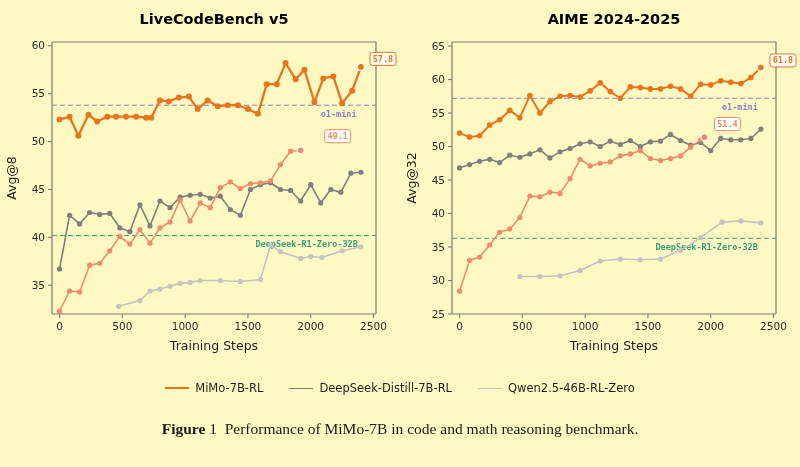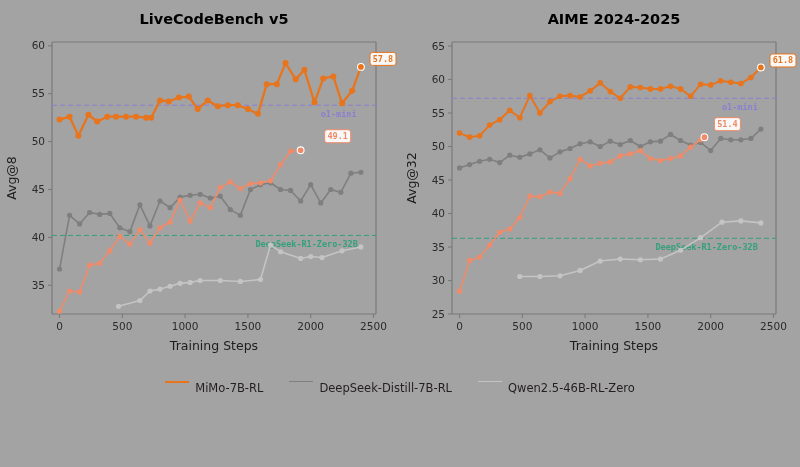--- a/index.html
+++ b/index.html
@@ -11,21 +11,21 @@
     width: 800px;
     height: 467px;
     font-family: "DejaVu Sans", sans-serif;
     color: #231f20;
     overflow: hidden;
   }
   .figure-root {
     position: relative;
     width: 800px;
     height: 467px;
-    background: #a3a3a3;
+    background: #fef9c3;
   }
   .panels {
     position: absolute;
     left: 0;
     top: 0;
     width: 800px;
     height: 372px;
     display: flex;
     flex-direction: row;
   }
@@ -42,21 +42,21 @@
     height: 32px;
     display: flex;
     flex-direction: row;
     align-items: center;
     justify-content: center;
     gap: 26px;
   }
   .legend-item {
     display: flex;
     flex-direction: row;
-    align-items: flex-start;
+    align-items: center;
     gap: 6px;
   }
   .legend-swatch {
     display: inline-block;
     width: 24px;
     height: 0;
     border-top-style: solid;
   }
   .legend-label {
     font-family: "DejaVu Sans", sans-serif;
@@ -474,14 +474,17 @@
     <div class="legend-item">
       <span class="legend-swatch" style="border-top-color: rgb(127, 127, 127); border-top-width: 1.8px;"></span>
       <span class="legend-label">DeepSeek-Distill-7B-RL</span>
     </div>
     <div class="legend-item">
       <span class="legend-swatch" style="border-top-color: rgb(196, 196, 196); border-top-width: 1.8px;"></span>
       <span class="legend-label">Qwen2.5-46B-RL-Zero</span>
     </div>
   </div>
 
+  <div class="caption">
+    <span class="cap-head">Figure</span><span>&nbsp;</span><span class="cap-num">1</span><span>&nbsp;&nbsp;</span><span class="cap-text">Performance of MiMo-7B in code and math reasoning benchmark.</span>
+  </div>
 
 </div>
 
 </body></html>

